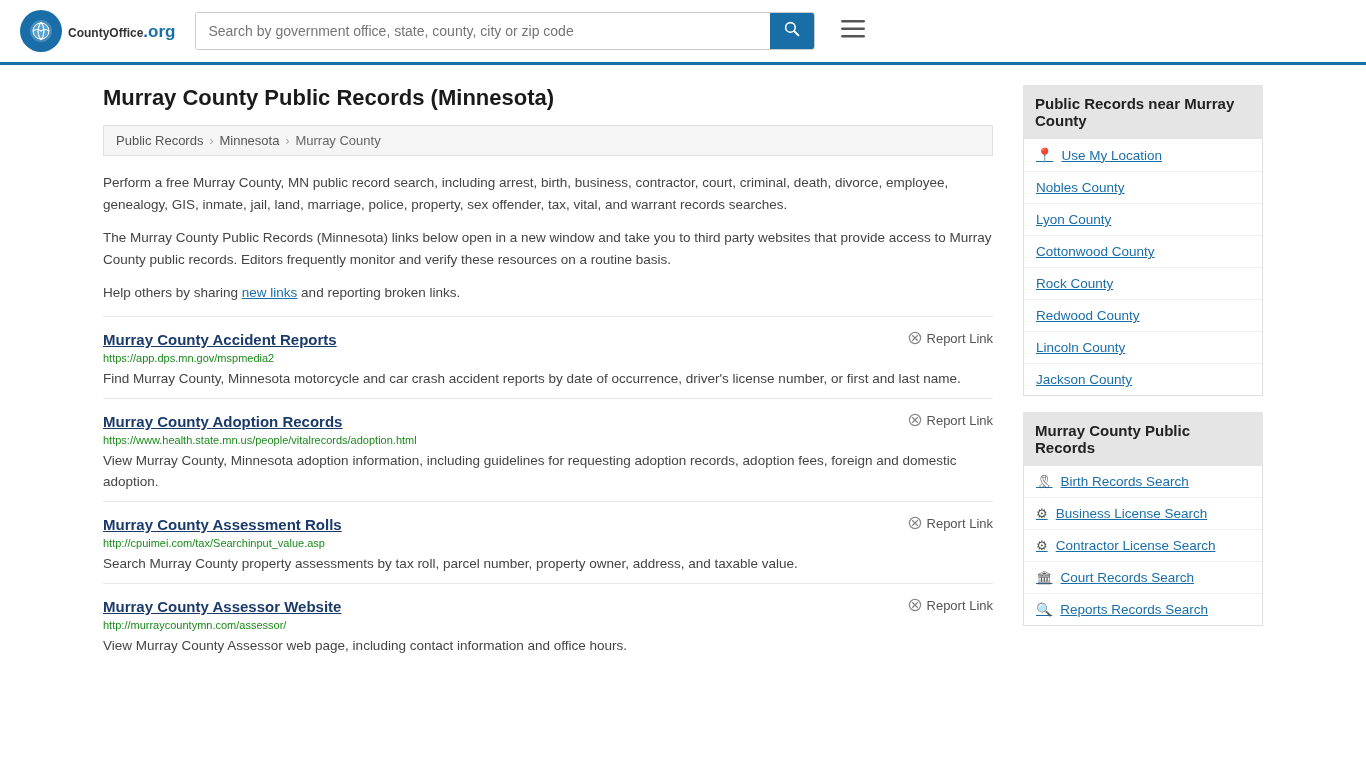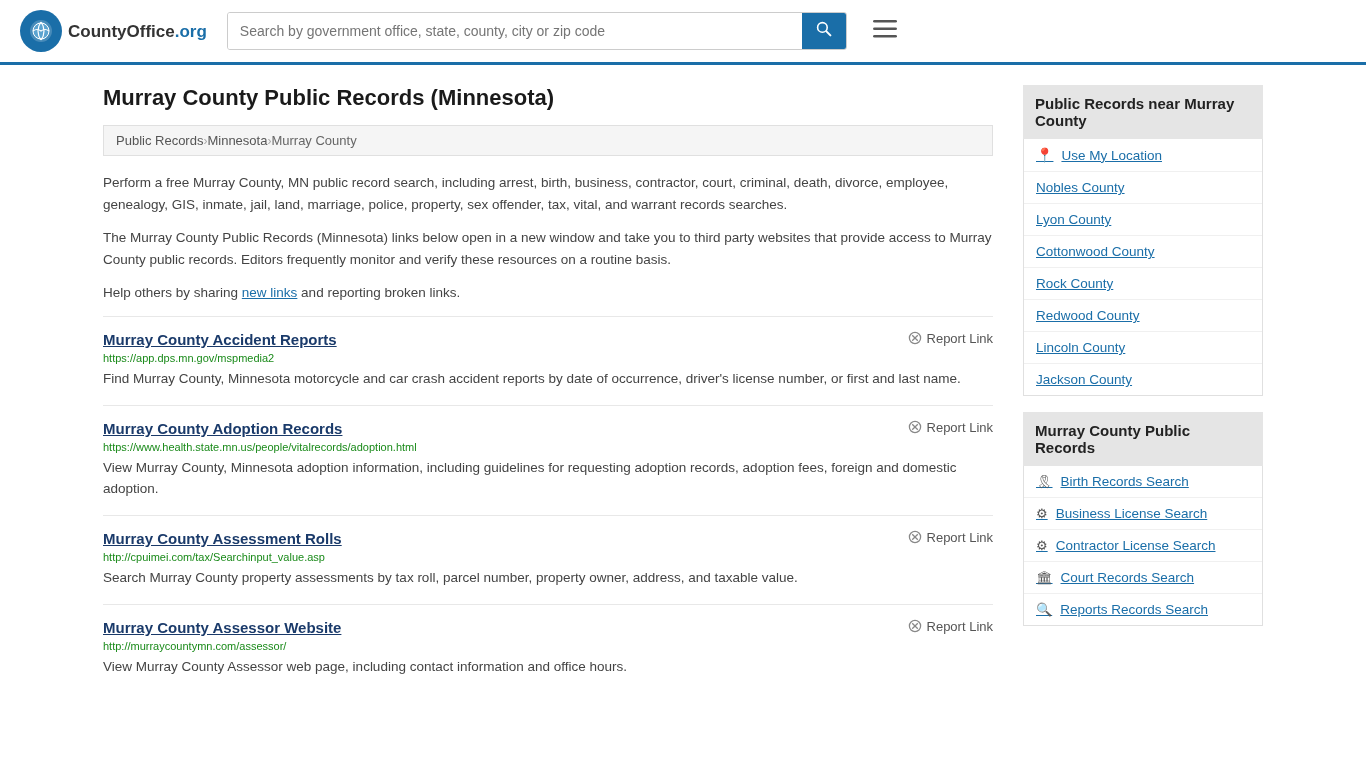--- a/index.html
+++ b/index.html
@@ -97,20 +97,21 @@
     
     #breadcrumb {
       background: #f5f5f5;
       border: 1px solid #e0e0e0;
       padding: 7px 12px;
       font-size: 13px;
       color: #666;
       margin-bottom: 16px;
       display: flex;
       align-items: center;
+      gap: 6px;
     }
     .breadcrumb-sep { color: #aaa; font-size: 12px; }
     .breadcrumb-link { color: #555; text-decoration: none; cursor: pointer; }
 
     
     .desc-para {
       font-size: 13.5px;
       line-height: 1.6;
       color: #444;
       margin-bottom: 12px;
@@ -118,21 +119,20 @@
     .desc-para a, .inline-link {
       color: #1a6ea8;
       text-decoration: underline;
       cursor: pointer;
     }
 
     
     .record-item {
       border-top: 1px solid #e8e8e8;
       padding: 14px 0 8px 0;
-      margin-top: 7px;
     }
     .record-header {
       display: flex;
       justify-content: space-between;
       align-items: flex-start;
       margin-bottom: 4px;
     }
     .record-title {
       font-size: 15px;
       font-weight: bold;
@@ -207,21 +207,21 @@
       <svg width="24" height="24" viewBox="0 0 24 24" fill="none">
         <circle cx="12" cy="12" r="11" fill="#fff" opacity="0.2"></circle>
         <path d="M12 3 C7 3 4 8 4 12 C4 17 8 21 12 21 C16 21 20 17 20 12 C20 8 17 3 12 3Z" fill="#5ba3d0"></path>
         <path d="M4 12 Q8 9 12 12 Q16 9 20 12" stroke="#fff" stroke-width="1.2" fill="none"></path>
         <path d="M12 3 Q9 7 9 12 Q9 17 12 21" stroke="#fff" stroke-width="1.2" fill="none"></path>
         <path d="M12 3 Q15 7 15 12 Q15 17 12 21" stroke="#fff" stroke-width="1.2" fill="none"></path>
         <ellipse cx="12" cy="12" rx="8" ry="8" stroke="#fff" stroke-width="1" fill="none"></ellipse>
       </svg>
     </div>
     <div id="logo-text">
-      <span style="color:#333;font-weight:bold;font-size:17px;">CountyOffice</span><span style="color:#1a6ea8;font-weight:bold;font-size:17px;">.org</span>
+      <span style="color:#333;font-weight:bold;font-size:12px;">CountyOffice</span><span style="color:#1a6ea8;font-weight:bold;font-size:17px;">.org</span>
     </div>
   </div>
 
   <div id="search-container">
     <input id="search-input" type="text" placeholder="Search by government office, state, county, city or zip code" style="">
     <button id="search-button">
       <svg width="16" height="16" viewBox="0 0 20 20" fill="white">
         <circle cx="8" cy="8" r="6" stroke="white" stroke-width="2" fill="none"></circle>
         <line x1="13" y1="13" x2="18" y2="18" stroke="white" stroke-width="2.5" stroke-linecap="round"></line>
       </svg>

